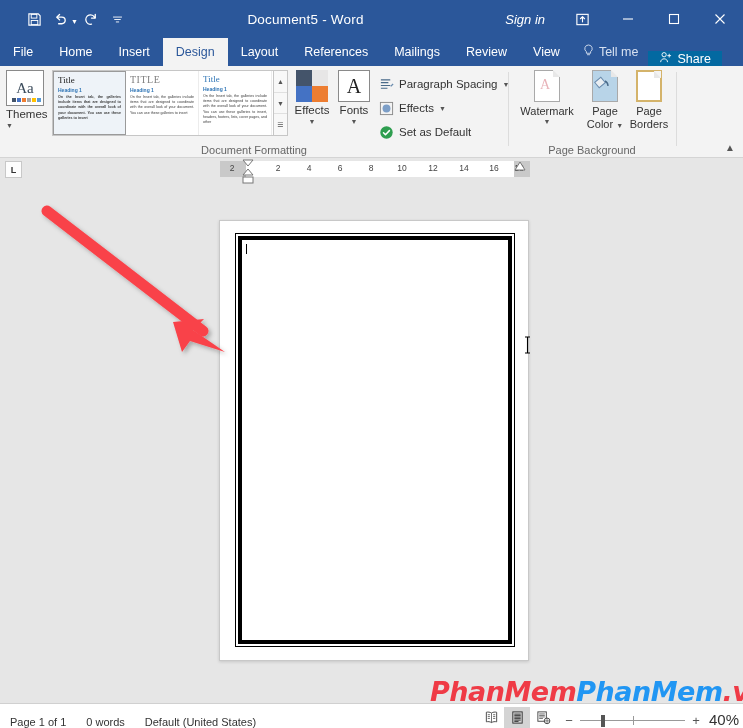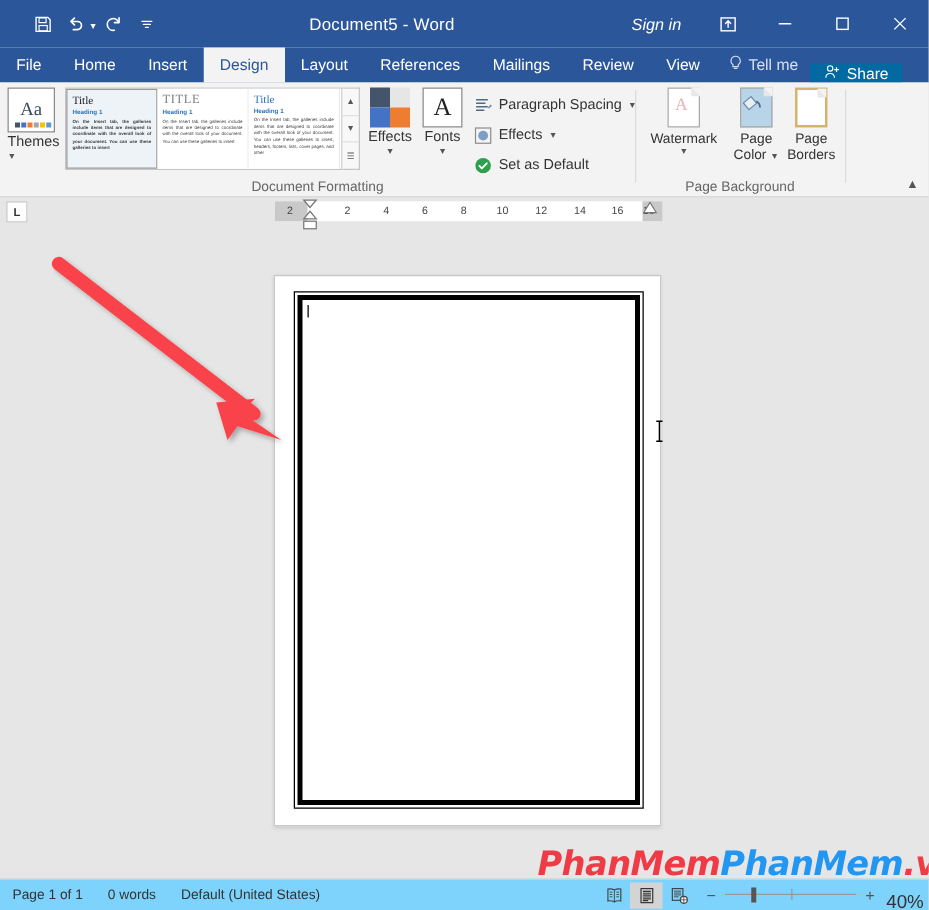--- a/index.html
+++ b/index.html
@@ -193,22 +193,22 @@
   .watermark {
     position: absolute; left: 430px; top: 676px;
     font-size: 27px; font-weight: bold; font-style: italic;
     letter-spacing: -.5px; white-space: nowrap;
     font-family: "DejaVu Sans", sans-serif;
   }
 
   
   .statusbar {
     position: absolute; left: 0; top: 703px; width: 743px; height: 25px;
-    background: #7dd3fc; border-top: 1px solid #d0d0d0;
-    display: flex; align-items: center; font-size: 11px; color: #333;
+    background: #ffffff; border-top: 1px solid #d0d0d0;
+    display: flex; align-items: flex-end; font-size: 11px; color: #333;
   }
   .sb-item { padding: 0 10px; white-space: nowrap; }
   .sb-spacer { flex: 1; }
   .view-btn {
     width: 26px; height: 21px; display: flex; align-items: center; justify-content: center;
     color: #444;
   }
   .view-btn.active { background: #d4d4d4; }
   .zoom-wrap { display: flex; align-items: center; gap: 6px; padding: 0 8px; }
   .zoom-sign { font-size: 13px; color: #555; width: 10px; text-align: center; }

